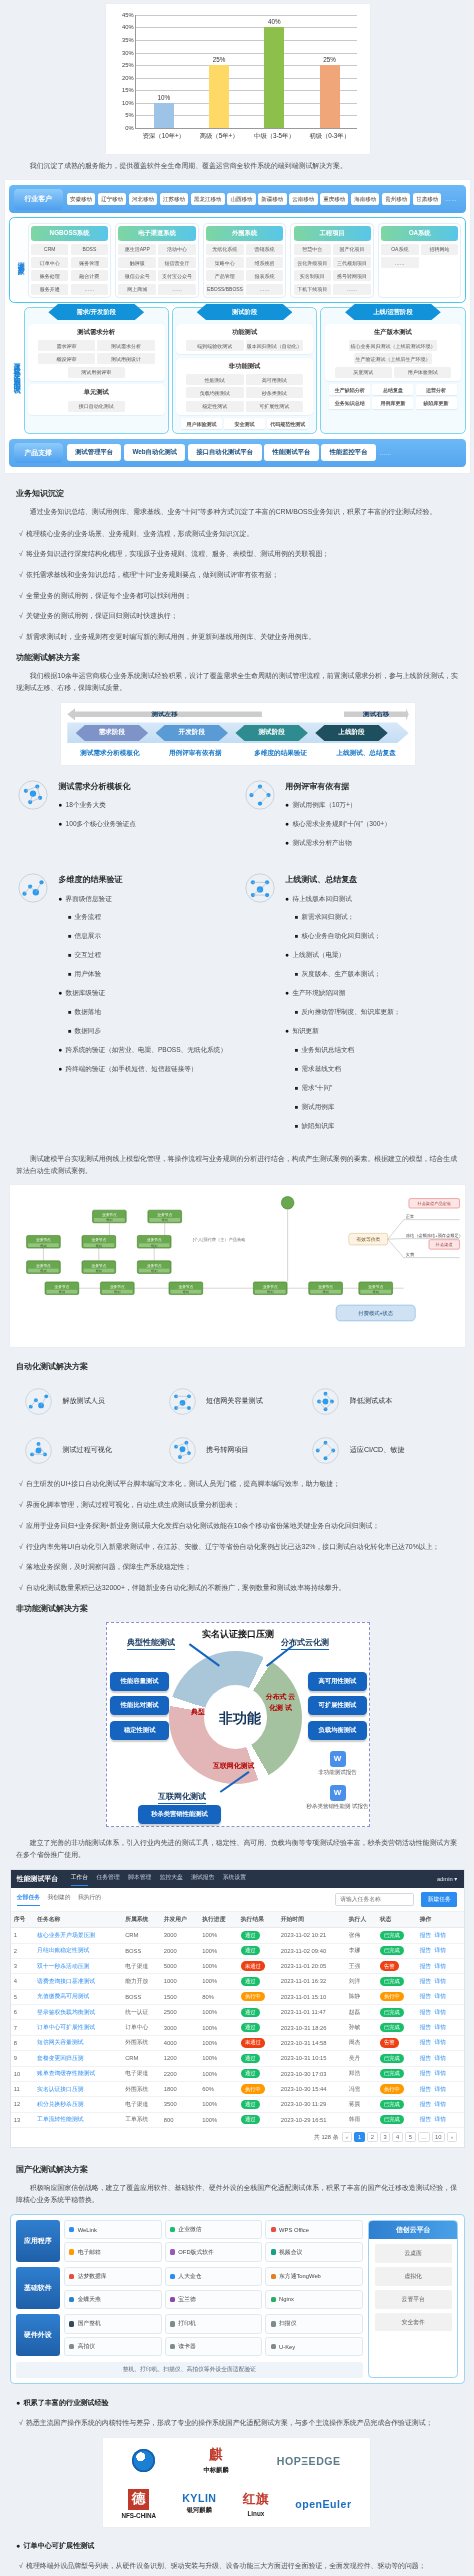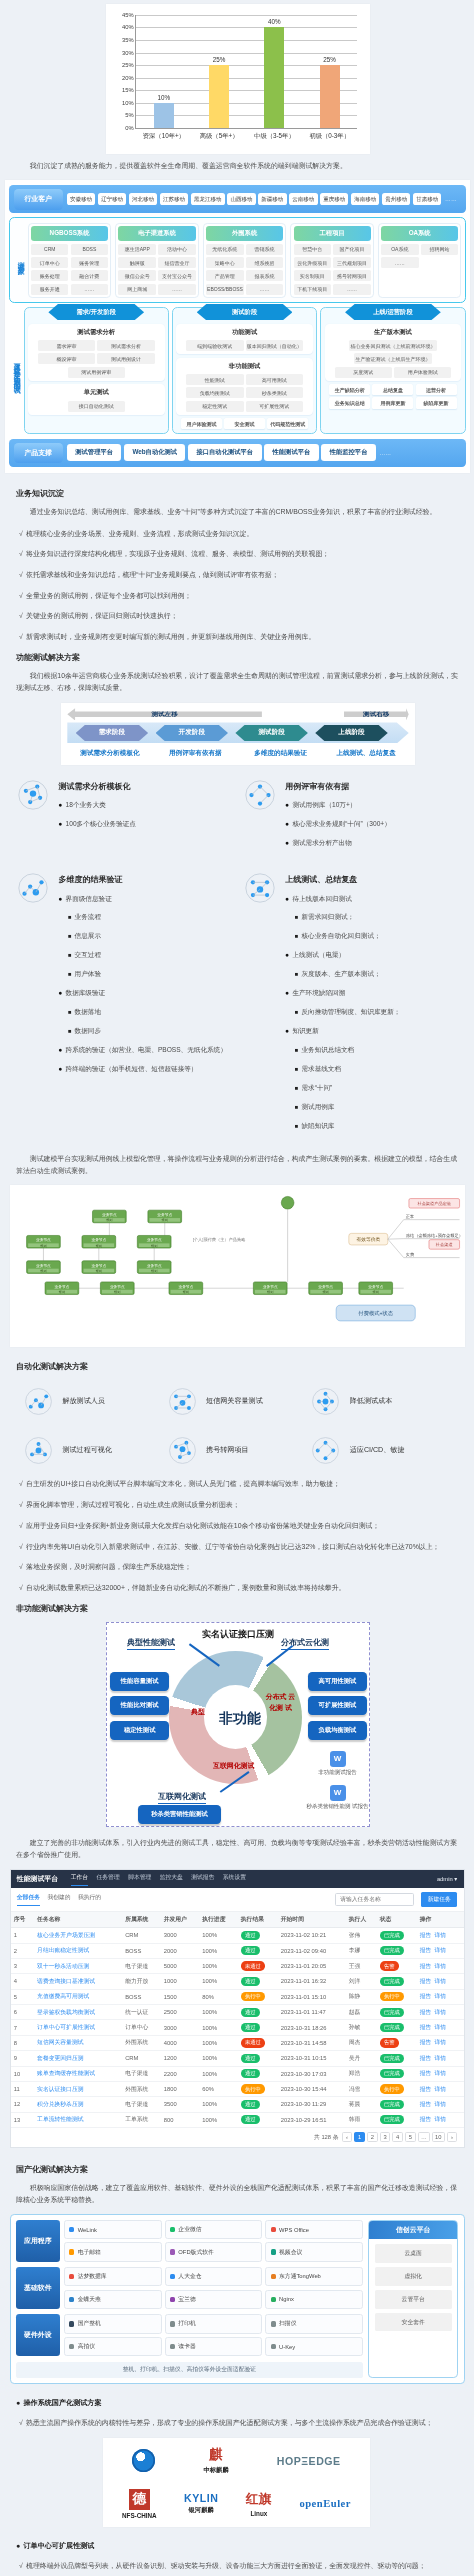--- a/index.html
+++ b/index.html
@@ -1011,21 +1011,21 @@
     <div class="arch-right-head">信创云平台</div>
     <div class="arch-right-body" id="arch-right-chips">
         <div class="g-chip">云桌面</div>
         <div class="g-chip">虚拟化</div>
         <div class="g-chip">云管平台</div>
         <div class="g-chip">安全套件</div>
       </div>
   </div>
 </div>
 
-<div class="dot-head" style="margin-top:13.7px">操作系统国产化测试方案</div>
+<div class="dot-head" style="margin-top:13.7px">积累了丰富的行业测试经验</div>
 <ul class="flat" id="os-para-list">
     <li><span class="glyph">√</span>熟悉主流国产操作系统的内核特性与差异，形成了专业的操作系统国产化适配测试方案，与多个主流操作系统产品完成合作验证测试；</li>
   </ul>
 
 <div class="logo-box card">
   <div class="logo-row" id="logo-row1">
       <div class="lg">
         <div class="swirl"></div>
       </div>
       <div class="lg">
@@ -1043,21 +1043,21 @@
       </div>
       <div class="lg">
         <div class="txt-logo" style="color: rgb(27, 111, 194);">KYLIN</div>
         <div class="cap">银河麒麟</div>
       </div>
       <div class="lg">
         <div class="txt-logo" style="color: rgb(192, 57, 43); font-size: 12.7px;">红旗</div>
         <div class="cap">Linux</div>
       </div>
       <div class="lg">
-        <div class="txt-logo" style="color: rgb(27, 111, 194); font-family: Liberation Serif, serif;">openEuler</div>
+        <div class="txt-logo" style="color: rgb(27, 111, 194);">openEuler</div>
       </div>
     </div>
 </div>
 
 <div class="dot-head" style="margin-top:13.7px">订单中心可扩展性测试</div>
 <ul class="flat" id="peri-list">
     <li><span class="glyph">√</span>梳理终端外设品牌型号列表，从硬件设备识别、驱动安装与升级、设备功能三大方面进行全面验证，全面发现控件、驱动等的问题；</li>
   </ul>
 
 <div class="dot-head">服务器硬件生态适配测试体系</div>

